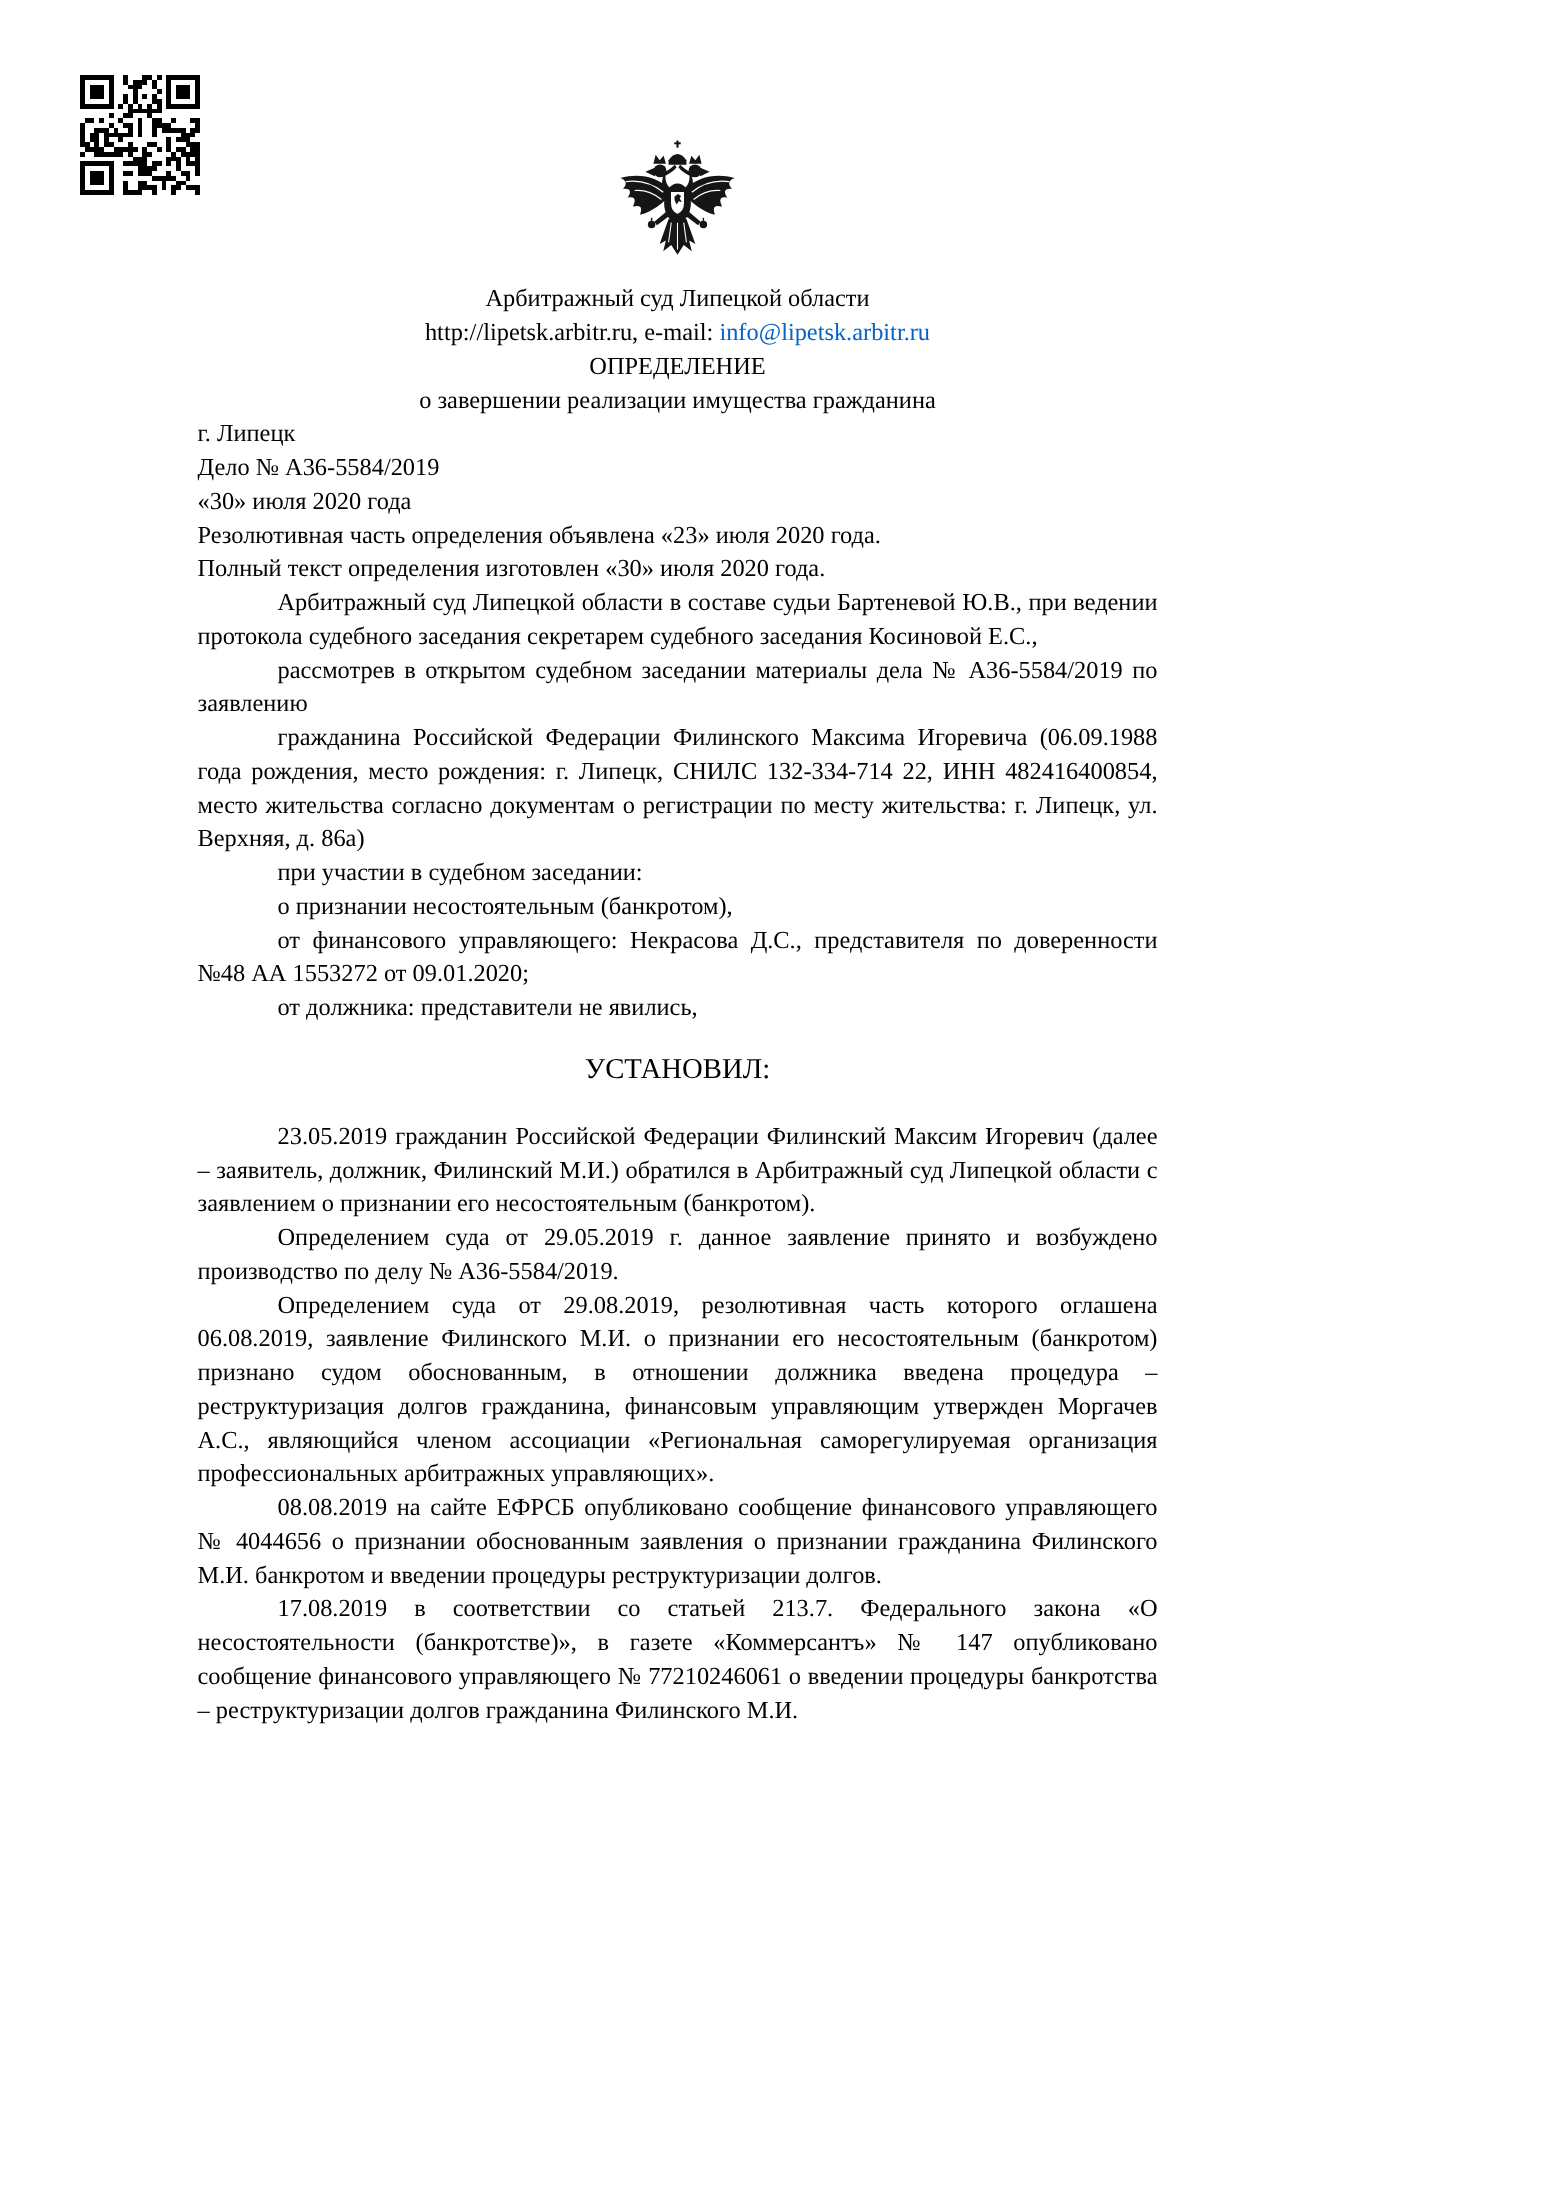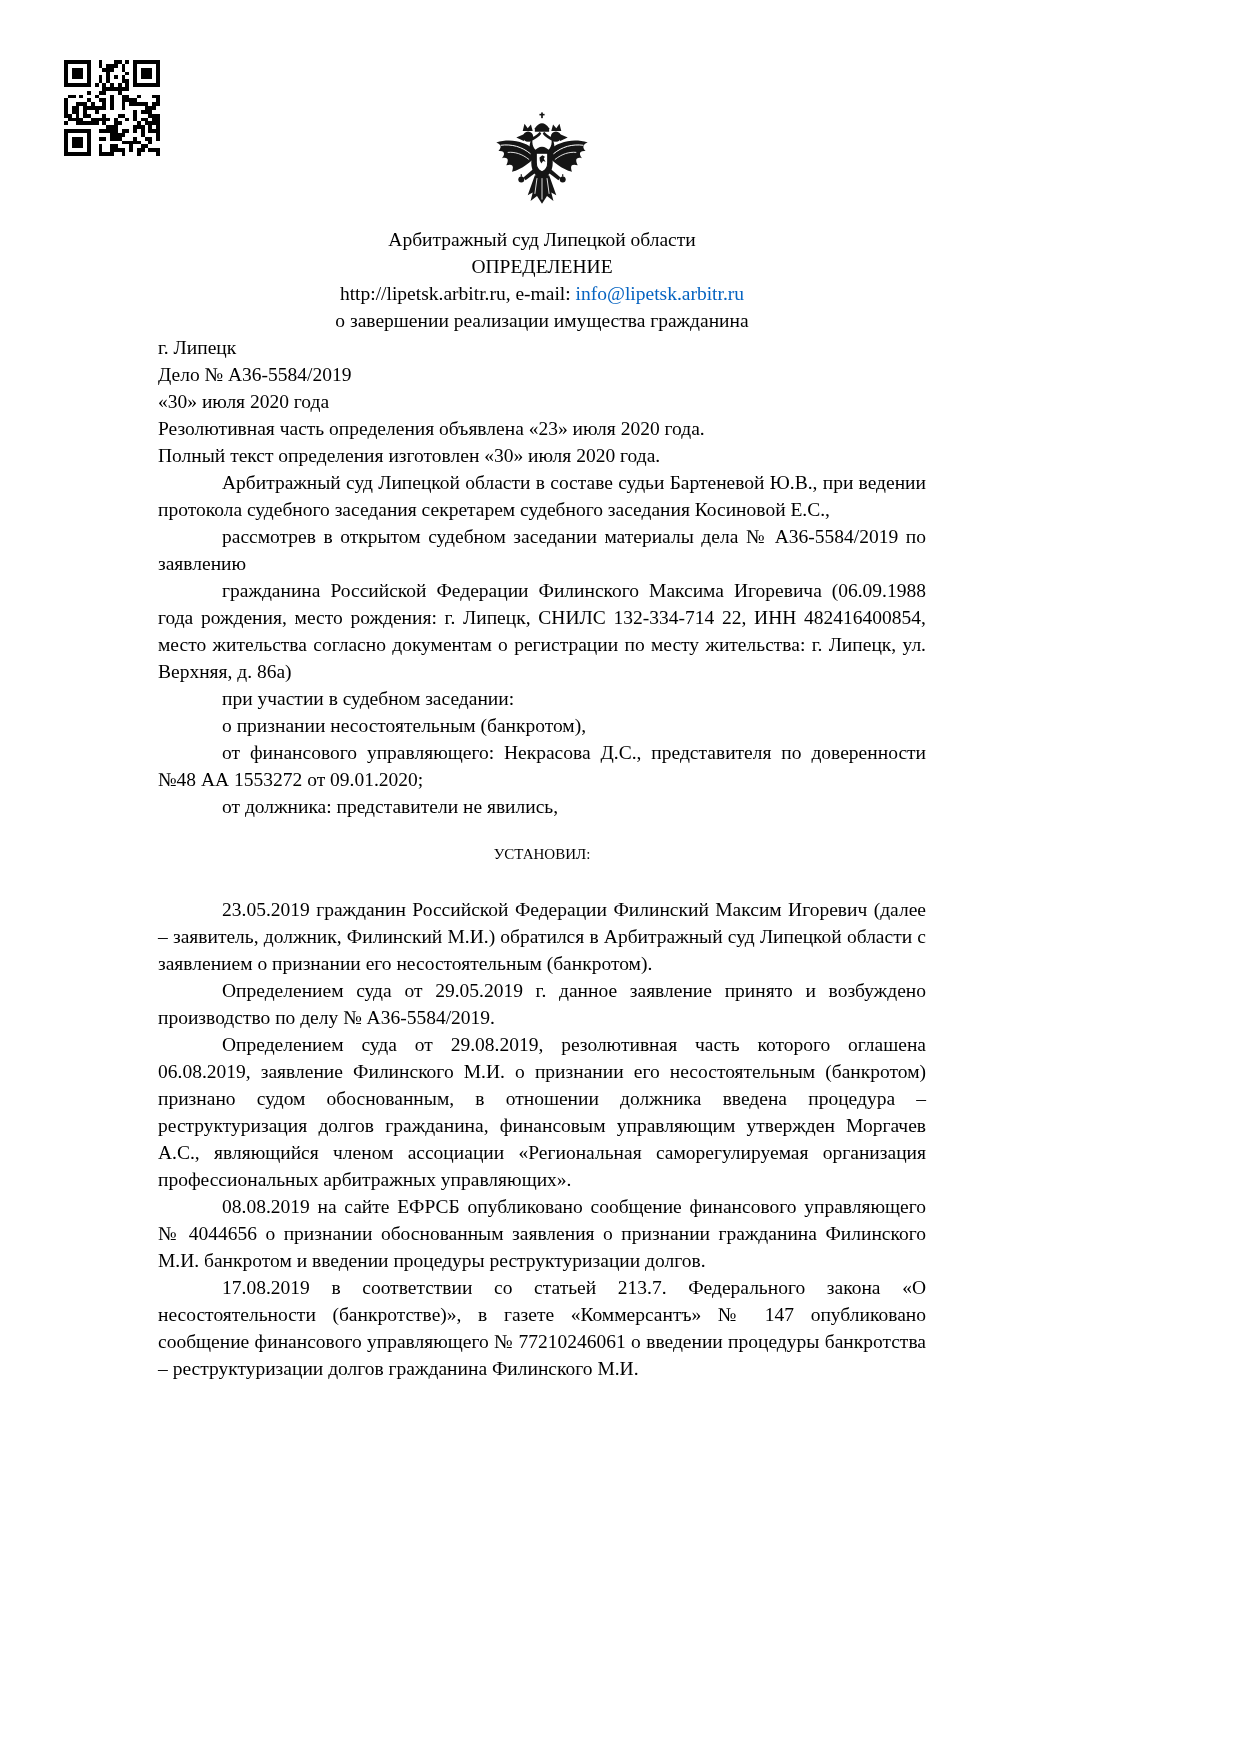--- a/index.html
+++ b/index.html
@@ -21,21 +21,21 @@
   .doc-header .hline { white-space: nowrap; }
   a.email { color: var(--link, #0563C1); text-decoration: none; cursor: pointer; }
   .case-row { display: flex; justify-content: space-between; line-height: 27px; margin-top: 0; flex-direction: column; }
   .case-no { margin-right: 8px; }
   .date-line { line-height: 27px; }
   p.para { margin: 0; line-height: 27px; text-align: justify; }
   .indent { text-indent: 64px; }
   .gap1 { margin-top: 21px; }
   .gap2 { margin-top: 20px; }
   h2.ruling {
-    font-size: 15px; font-weight: normal; text-align: center;
+    font-size: 23px; font-weight: normal; text-align: center;
     line-height: 27px; margin: 21px 0 28px 0;
   }
 </style>
 </head>
 <body>
 
 <main class="page">
 
   <div class="qr">
     <svg id="qr-svg" viewBox="0 0 25 25" shape-rendering="crispEdges" fill="#000000" aria-hidden="true">
@@ -375,22 +375,22 @@
         <path d="M70 92 L70 122 M63 92 L60 114 M77 92 L80 114" stroke="#ffffff" stroke-width="1.2" fill="none"></path>
 
         <path d="M62 57 h16 v13 q0 10 -8 13 q-8 -3 -8 -13 z" fill="#ffffff" stroke="#151515" stroke-width="1.5"></path>
         <path d="M66.5 63 l4 -3 3.5 2 -1.5 3 2.5 4 -3.5 -1 -2.5 3.5 -2 -4 z"></path>
       </g>
     </svg>
   </div>
 
   <header class="doc-header">
     <div class="hline">Арбитражный суд Липецкой области</div>
+    <div class="hline"><span>http://lipetsk.arbitr.ru, e-mail: </span><a class="email">info@lipetsk.arbitr.ru</a></div>
     <div class="hline">ОПРЕДЕЛЕНИЕ</div>
-    <div class="hline"><span>http://lipetsk.arbitr.ru, e-mail: </span><a class="email">info@lipetsk.arbitr.ru</a></div>
     <div class="hline">о завершении реализации имущества гражданина</div>
   </header>
 
   <div class="case-row">
     <span>г. Липецк</span>
     <span class="case-no">Дело №  А36-5584/2019</span>
   </div>
   <div class="date-line">«30» июля 2020 года</div>
 
   <p class="para gap1">Резолютивная часть определения объявлена «23» июля 2020 года.</p>

